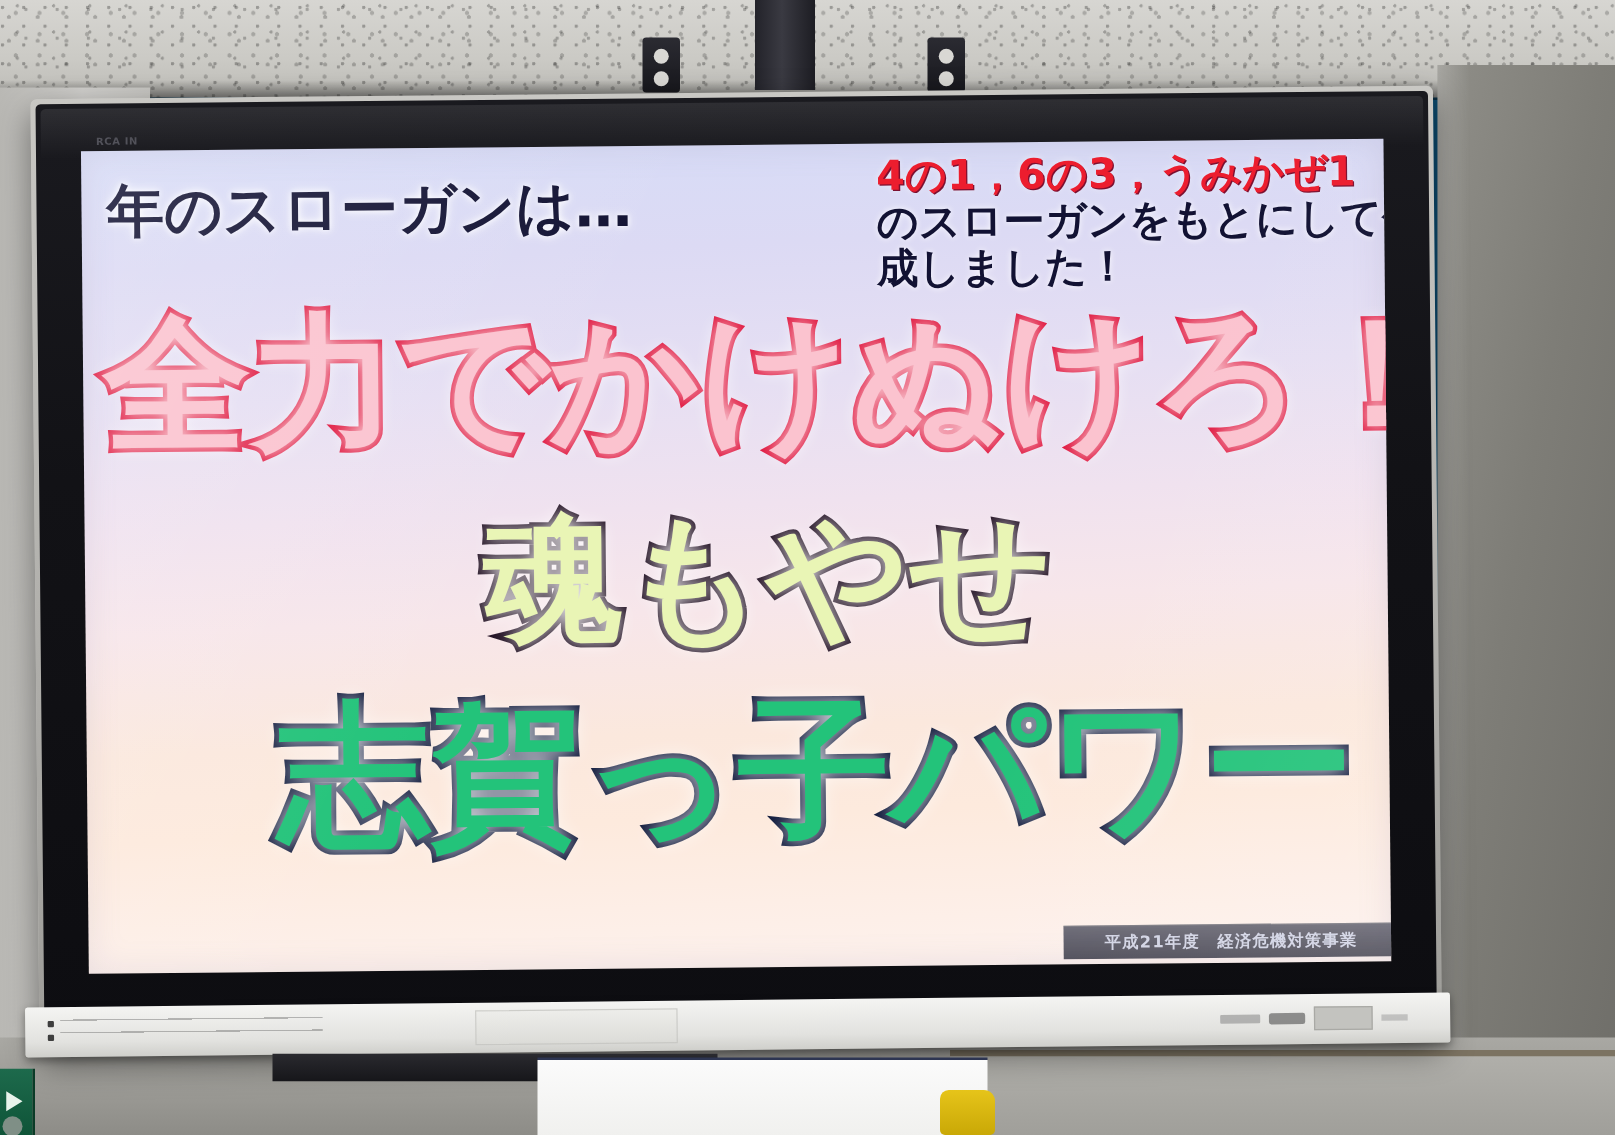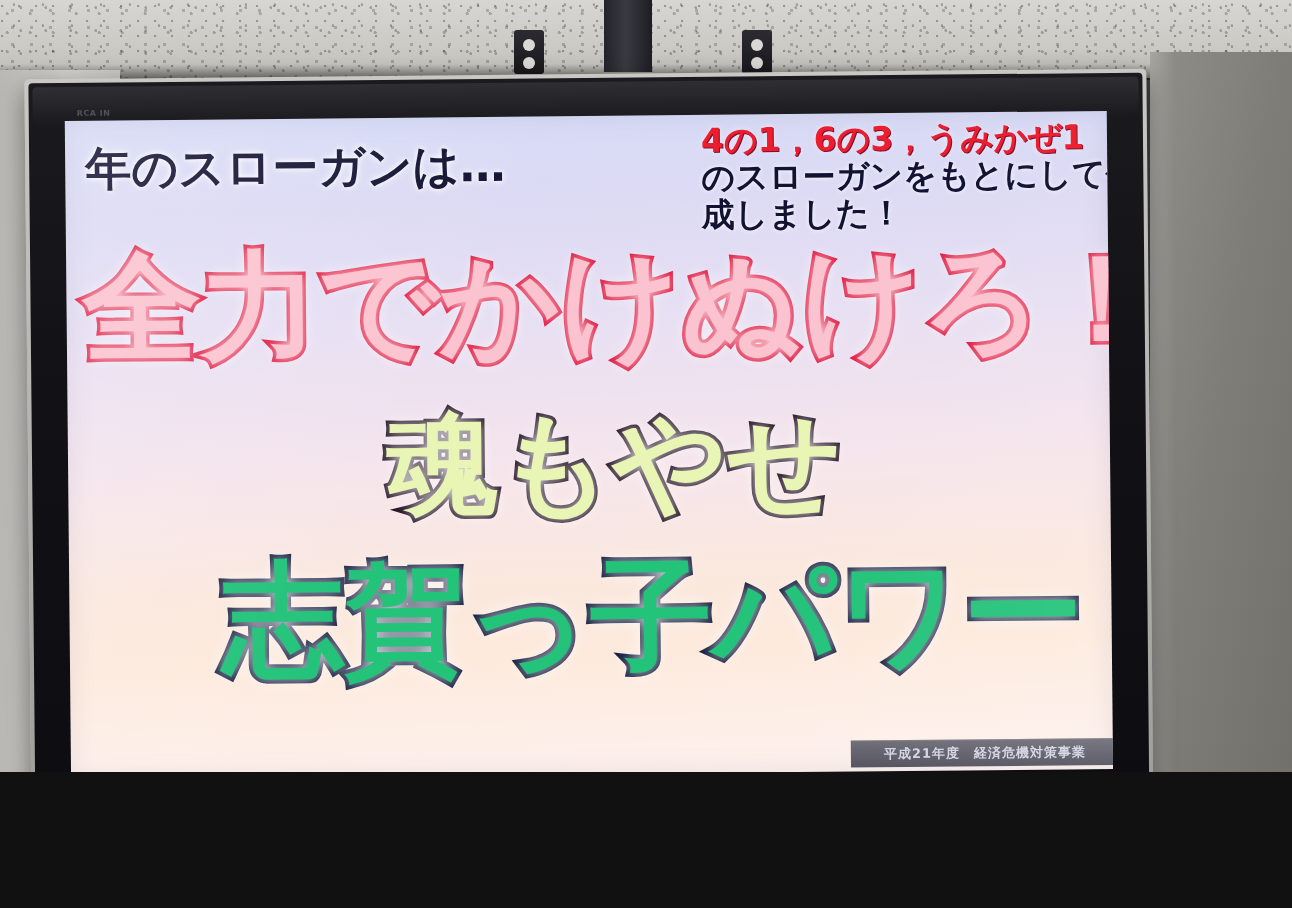--- a/index.html
+++ b/index.html
@@ -1,20 +1,20 @@
 <!DOCTYPE html>
 <html><head>
 <meta charset="utf-8">
 <style>
   html,body{margin:0;padding:0;background:#111;}
   body{font-family:"Liberation Sans",sans-serif;}
 
   .scene{
-    position:relative;width:1292px;height:772px;overflow:hidden;
-    background:#404040;
+    position:relative;width:1292px;height:908px;overflow:hidden;
+    background:#0c4a6e;
   }
 
   
   .ceiling{
     position:absolute;left:0;top:0;width:1292px;height:78px;
     background:
       radial-gradient(circle at 12% 40%, rgba(0,0,0,.28) 0 1.2px, transparent 1.6px),
       radial-gradient(circle at 31% 72%, rgba(0,0,0,.22) 0 1.4px, transparent 1.8px),
       radial-gradient(circle at 48% 22%, rgba(0,0,0,.25) 0 1.1px, transparent 1.5px),
       radial-gradient(circle at 66% 61%, rgba(0,0,0,.2) 0 1.5px, transparent 1.9px),

